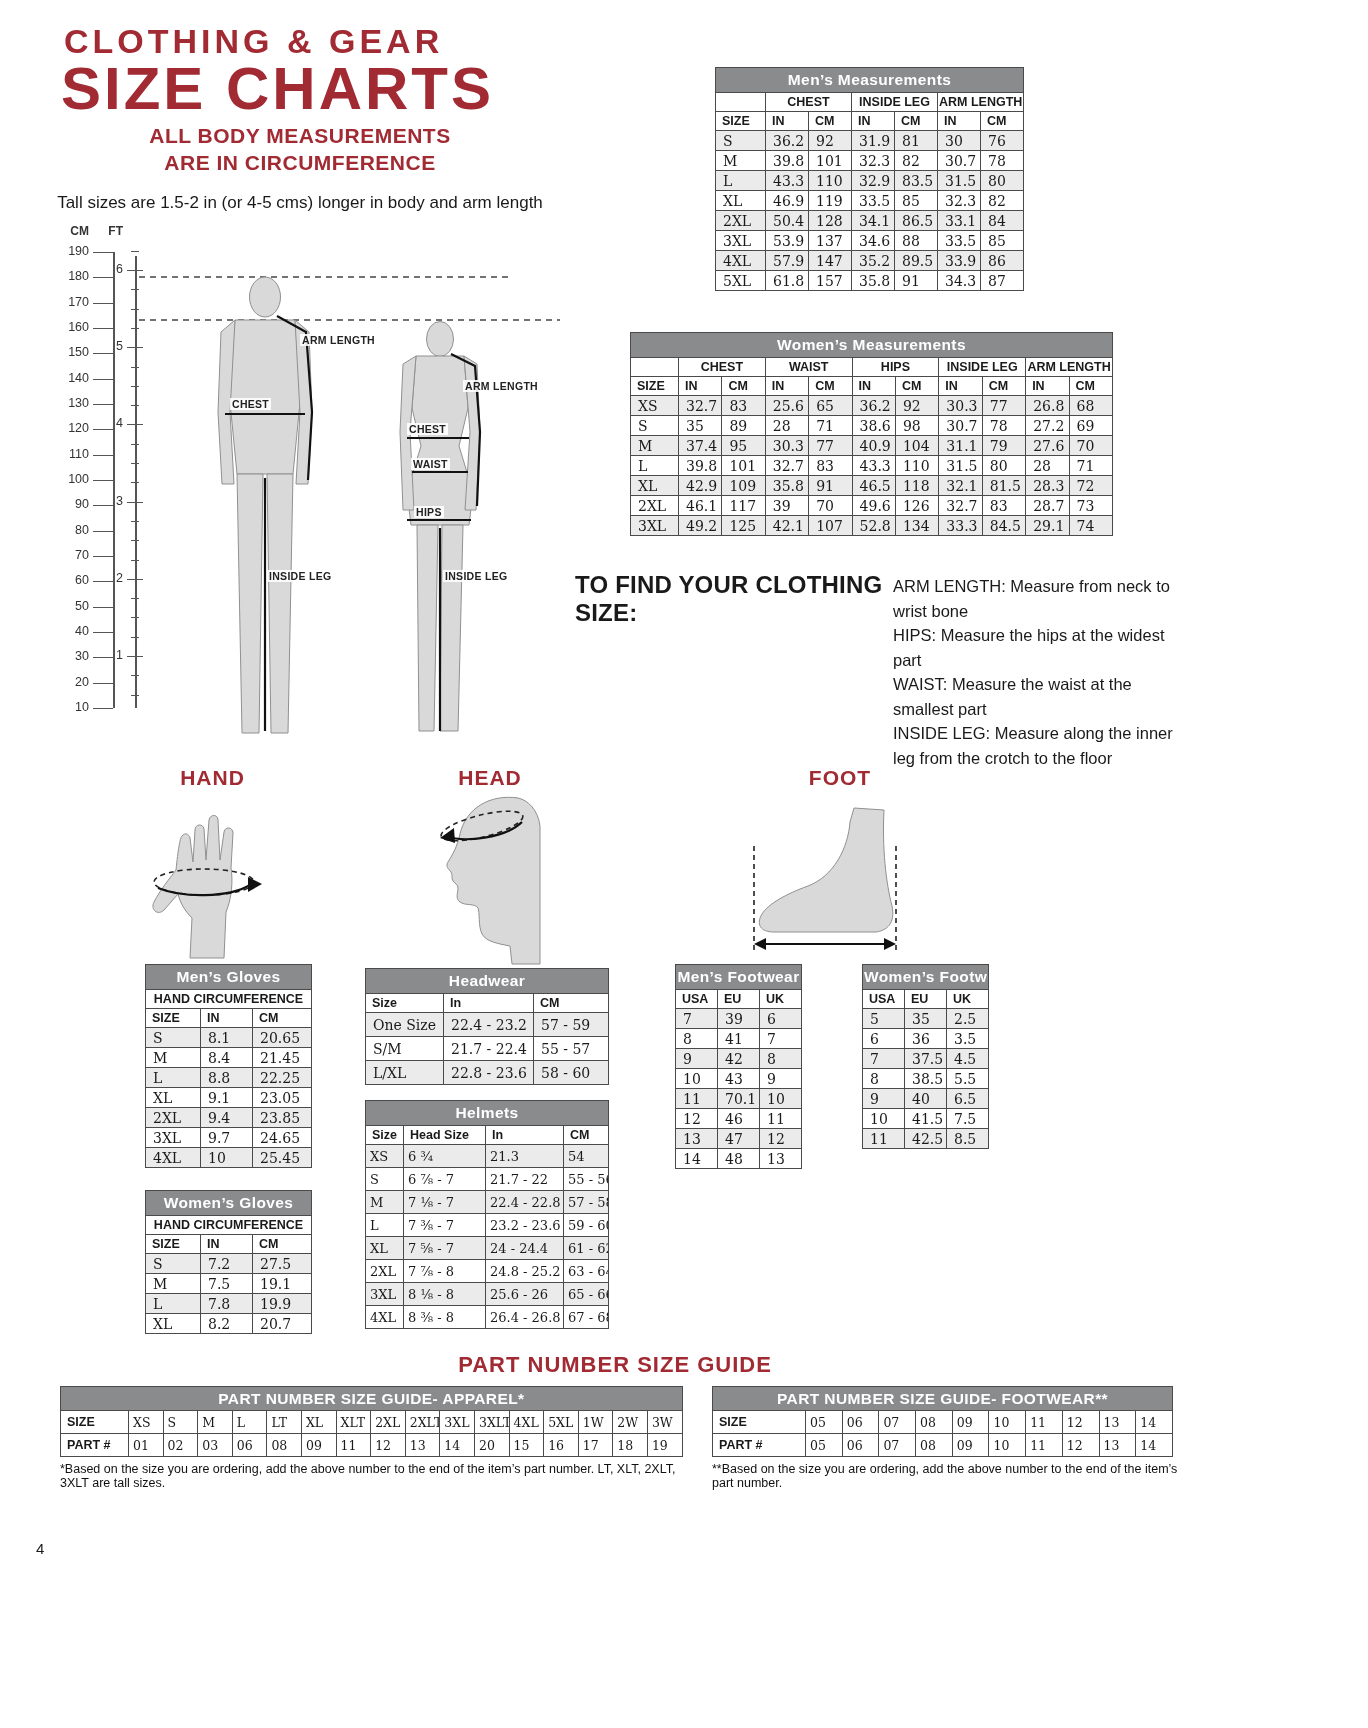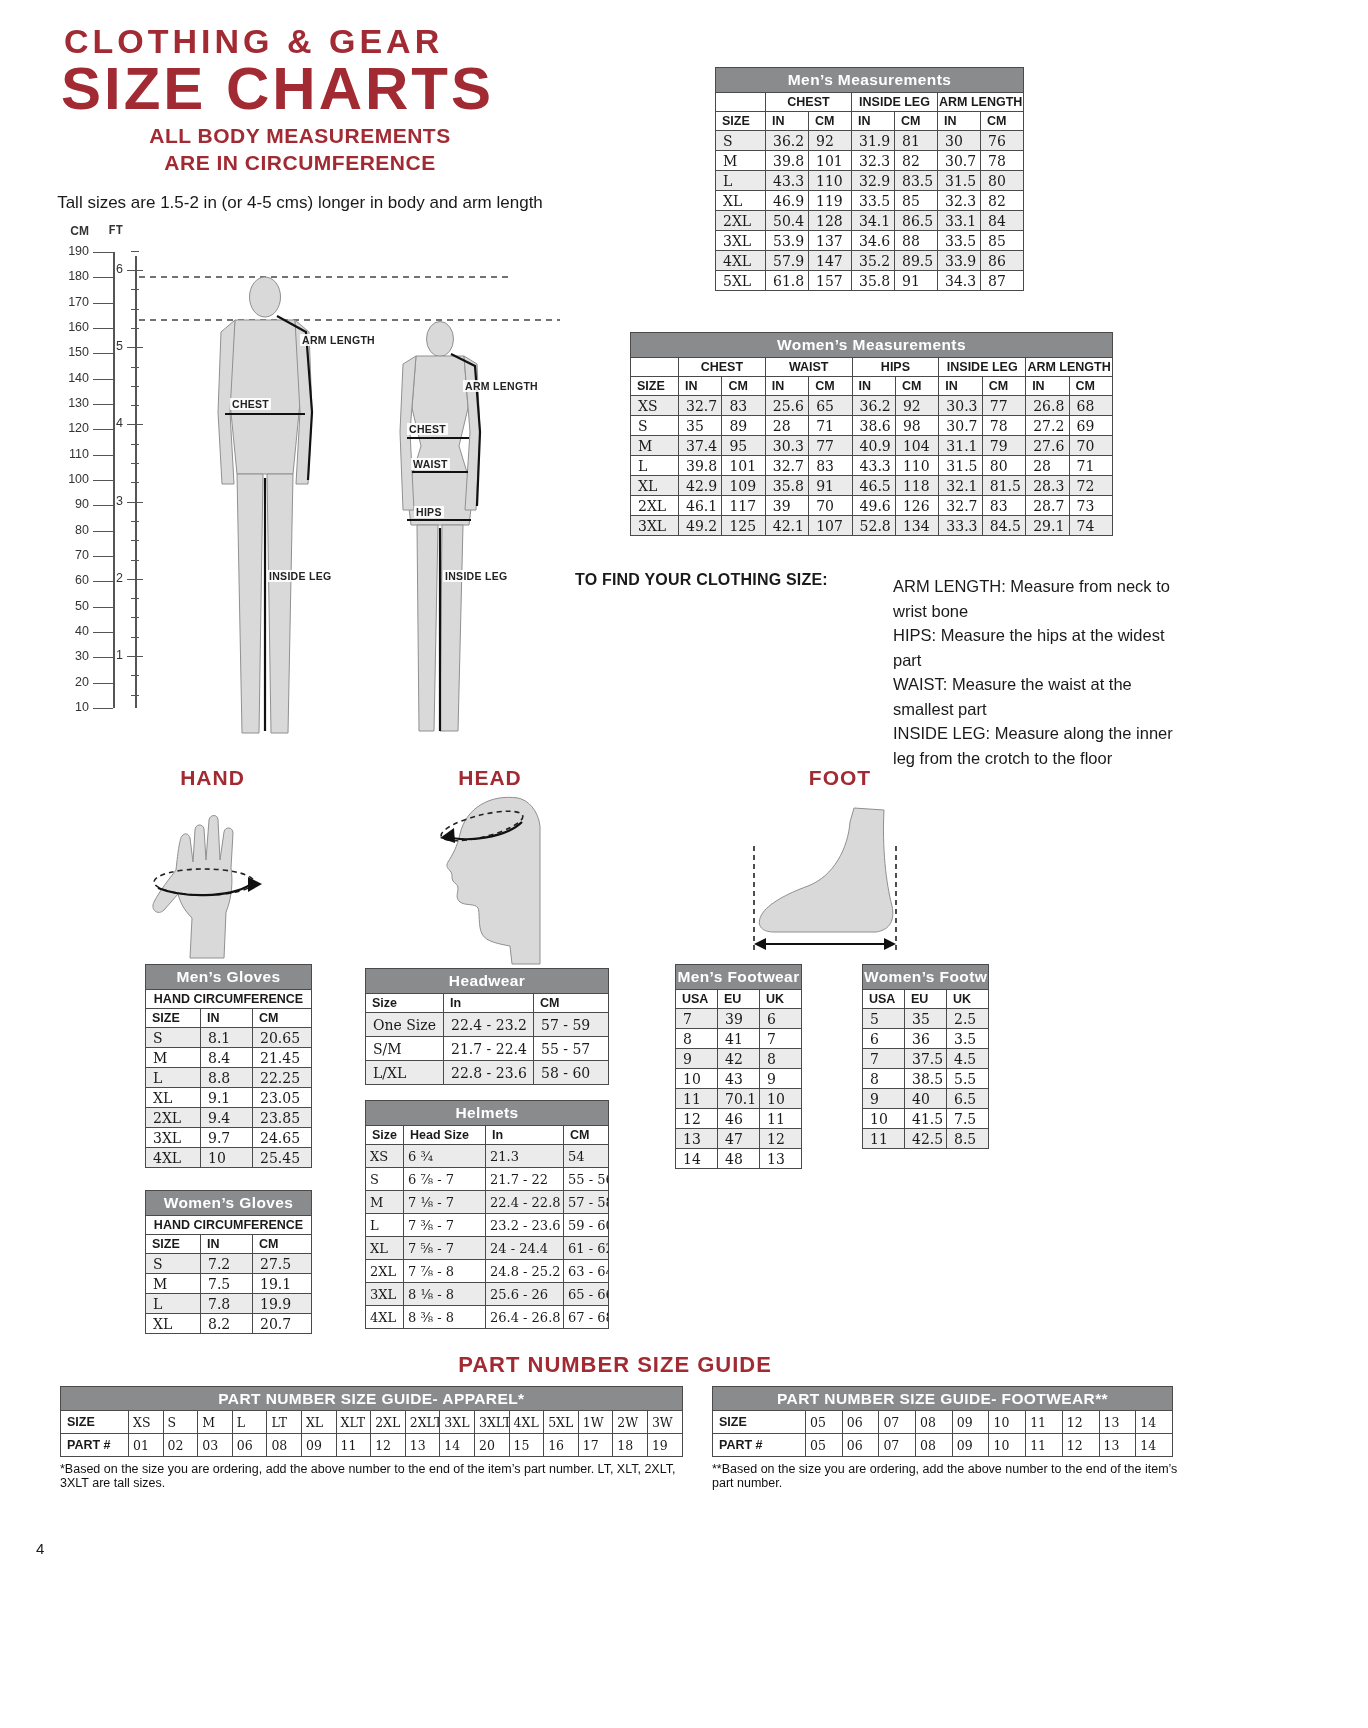--- a/index.html
+++ b/index.html
@@ -20,21 +20,21 @@
   .title1{left:64px;top:22px;font-size:34px;font-weight:bold;color:var(--red);letter-spacing:4px;}
   .title2{left:61px;top:54px;font-size:60px;font-weight:bold;color:var(--red);letter-spacing:3px;}
   .subtitle{left:118px;top:122px;width:364px;text-align:center;color:var(--red);font-weight:bold;font-size:21px;line-height:27px;letter-spacing:0.5px;}
   .note{left:40px;top:193px;width:520px;text-align:center;font-size:17px;}
 
   
   #figure{left:55px;top:222px;width:530px;height:545px;}
   #figure svg{position:absolute;left:0;top:0;}
   .axis-hdr{position:absolute;font-size:12px;font-weight:bold;color:#333;}
   .axis-hdr.cm{left:2px;top:2px;width:32px;text-align:right;}
-  .axis-hdr.ft{left:44px;top:2px;width:24px;text-align:right;font-family:Liberation Mono, monospace;}
+  .axis-hdr.ft{left:44px;top:2px;width:24px;text-align:right;}
   .cm-lbl{position:absolute;left:2px;width:32px;text-align:right;font-size:12.5px;color:#333;}
   .cm-tick{position:absolute;left:38px;width:20px;height:0;border-top:1.5px solid #555;}
   .cm-rail{position:absolute;left:58px;top:30px;width:1.5px;height:456px;background:#555;}
   .ft-lbl{position:absolute;left:44px;width:24px;text-align:right;font-size:12.5px;color:#333;}
   .ft-tick{position:absolute;left:72px;width:16px;height:0;border-top:1.5px solid #555;}
   .ft-tick.minor{left:76px;width:8px;}
   .ft-rail{position:absolute;left:80px;top:34px;width:1.5px;height:452px;background:#555;}
   .figure-label{position:absolute;font-size:10.5px;font-weight:bold;letter-spacing:0.3px;color:#222;background:rgba(255,255,255,0.88);padding:0 2px;white-space:nowrap;}
 
   
@@ -51,21 +51,21 @@
   table.helm tbody td{height:23px;font-size:13px;padding-left:4px;}
 
   
   table.pn tbody tr:nth-child(odd){background:#fff;}
   table.pn tbody td{font-size:12.5px;height:23px;padding-left:4px;}
   table.pn tbody td:first-child{font-family:"Liberation Sans",sans-serif;font-weight:bold;font-size:12.5px;padding-left:6px;}
   table.pn tr.titlebar th{height:24px;}
 
   
   .instructions{left:575px;top:571px;width:320px;}
-  .instr-title{font-size:16px;font-weight:bold;letter-spacing:0.2px;margin-bottom:6px;}
+  .instr-title{font-size:24px;font-weight:bold;letter-spacing:0.2px;margin-bottom:6px;}
   .bullet{font-size:16.5px;line-height:24.5px;}
   .definitions{left:893px;top:574px;width:302px;font-size:16.5px;line-height:24.5px;}
   .sec{color:var(--red);font-weight:bold;font-size:21px;letter-spacing:1px;text-align:center;}
   .pn-heading{left:365px;top:1352px;width:500px;text-align:center;color:var(--red);font-weight:bold;font-size:22px;letter-spacing:1px;}
   .footnote{font-size:12.5px;color:#111;}
   .pagenum{left:36px;top:1540px;font-size:15px;}
 
   svg .sil{fill:var(--sil);stroke:#909090;stroke-width:1;}
   svg .mline{stroke:#111;stroke-width:2.2;fill:none;}
   svg .dash{stroke:#444;stroke-width:1.5;fill:none;stroke-dasharray:6 5;}

